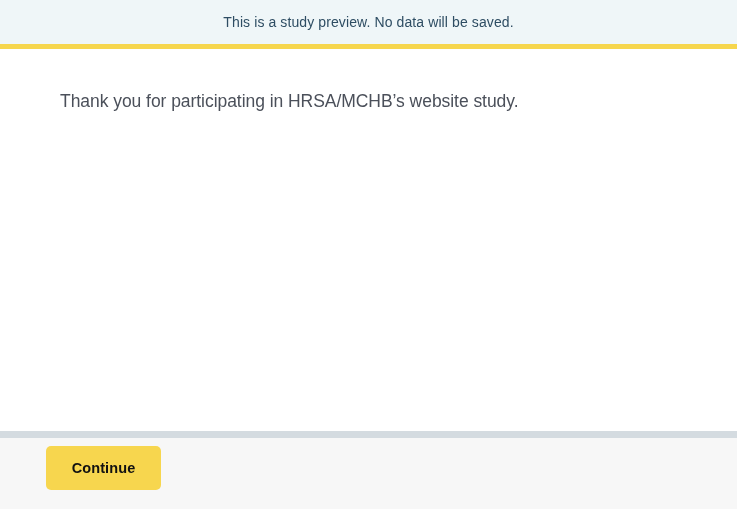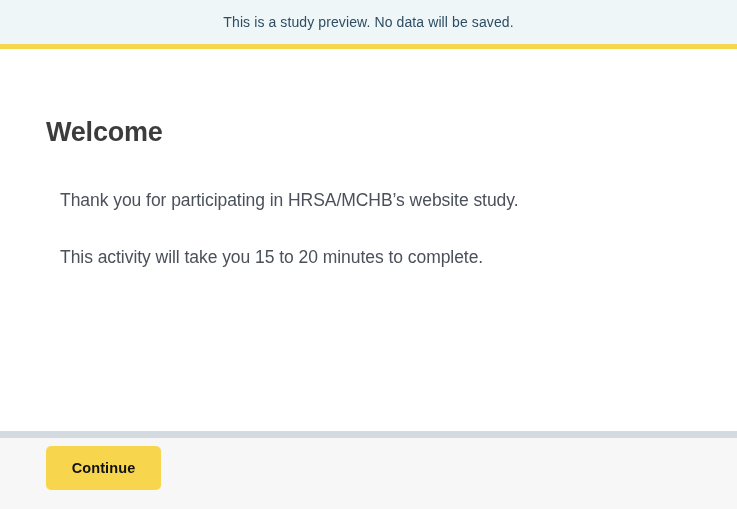--- a/index.html
+++ b/index.html
@@ -117,22 +117,20 @@
 </head>
 <body>
 
 <div class="preview-banner">
   <span class="preview-banner-text">This is a study preview. No data will be saved.</span>
 </div>
 <div class="banner-accent-bar"></div>
 
 <div class="content-area">
   <div class="content-inner">
-    <h1 class="page-title">Welcome</h1>
     <p class="body-paragraph first">Thank you for participating in HRSA/MCHB’s website study.</p>
-    <p class="body-paragraph">This activity will take you 15 to 20 minutes to complete.</p>
   </div>
 </div>
 
 <div class="footer-divider"></div>
 <div class="footer-bar">
   <button class="continue-button">Continue</button>
 </div>
 
 </body></html>

